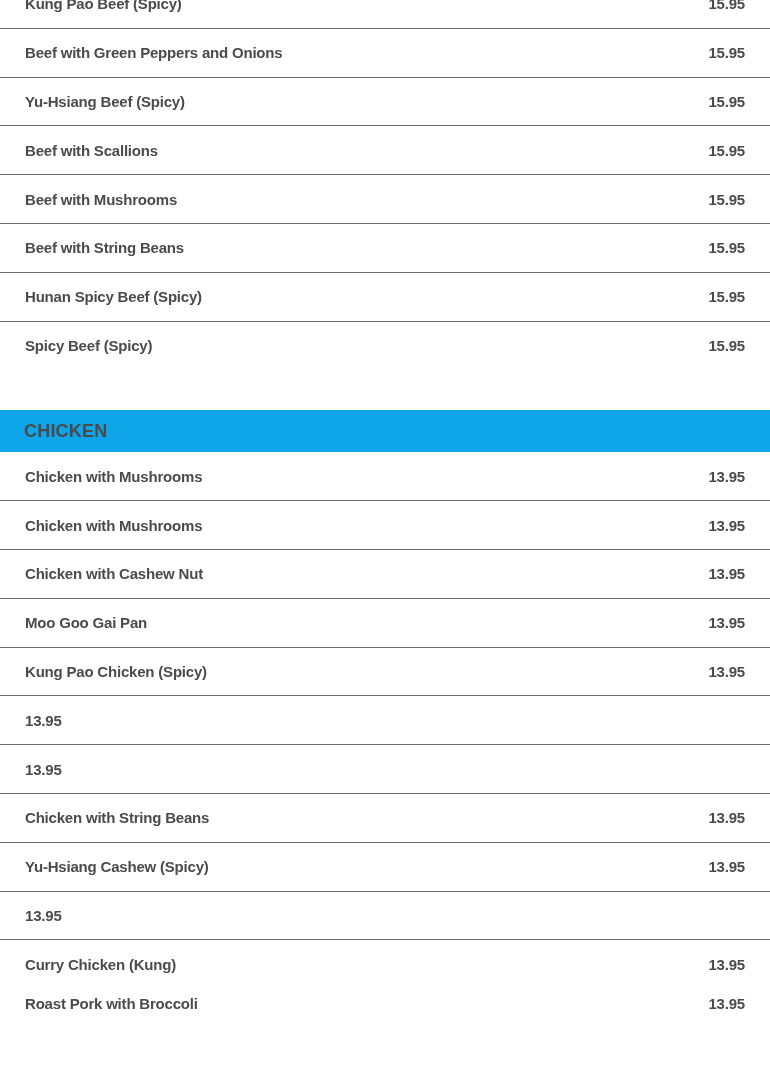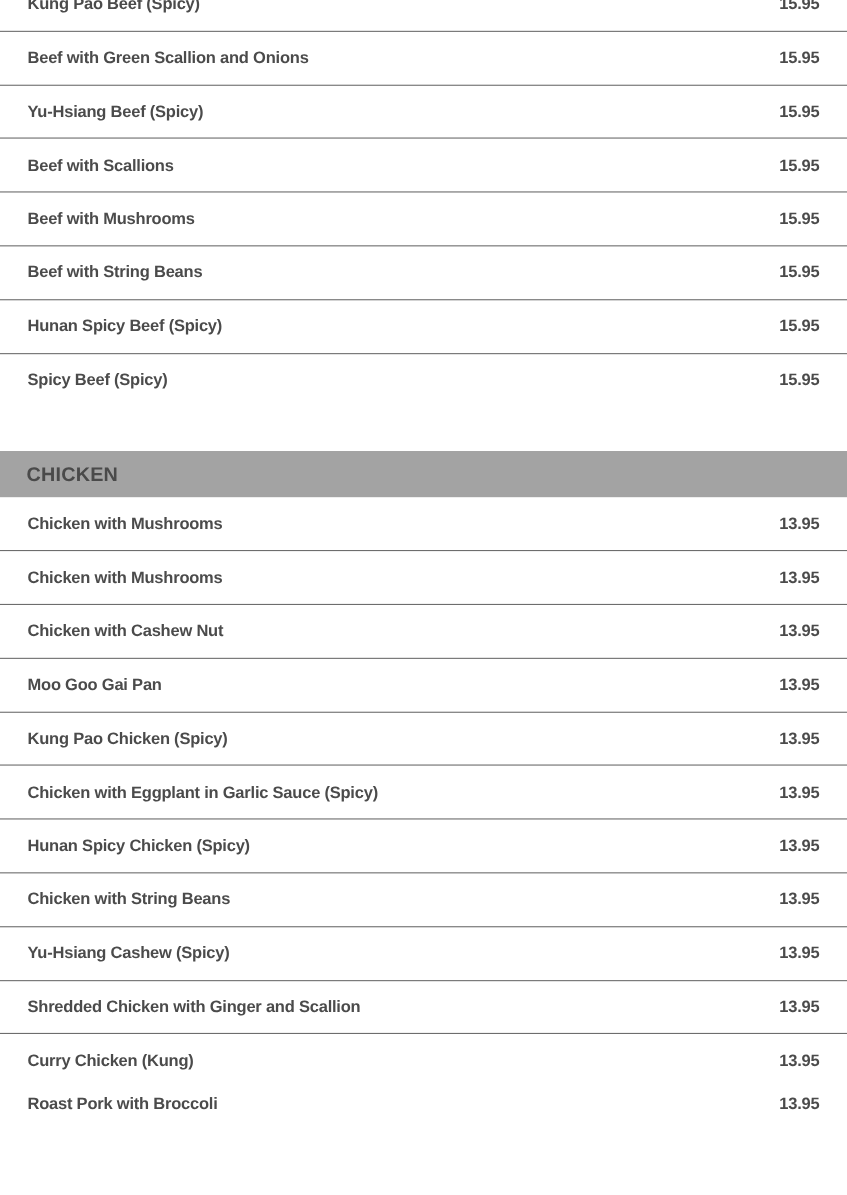--- a/index.html
+++ b/index.html
@@ -14,21 +14,21 @@
     position: relative;
     font-family: "Liberation Sans", "DejaVu Sans", sans-serif;
   }
   .menu {
     margin-top: -20px; 
   }
   .section-header {
     box-sizing: border-box;
     height: 42px;
     margin-top: 40px;
-    background: #a3a3a3;
+    background: #0ea5e9;
     display: flex;
     align-items: center;
     padding: 0 24px;
     font-size: 18px;
     font-weight: bold;
     color: #4a4a4a;
     letter-spacing: 0.2px;
   }
   .row {
     box-sizing: border-box;
@@ -70,21 +70,21 @@
 </head>
 <body>
 
 <div class="menu" id="menu-root">
     <div class="section">
       <div class="row">
         <span class="item-name">Kung Pao Beef (Spicy)</span>
         <span class="item-price">15.95</span>
       </div>
       <div class="row">
-        <span class="item-name">Beef with Green Scallion and Onions</span>
+        <span class="item-name">Beef with Green Peppers and Onions</span>
         <span class="item-price">15.95</span>
       </div>
       <div class="row">
         <span class="item-name">Yu-Hsiang Beef (Spicy)</span>
         <span class="item-price">15.95</span>
       </div>
       <div class="row">
         <span class="item-name">Beef with Scallions</span>
         <span class="item-price">15.95</span>
       </div>
@@ -121,37 +121,34 @@
       </div>
       <div class="row">
         <span class="item-name">Moo Goo Gai Pan</span>
         <span class="item-price">13.95</span>
       </div>
       <div class="row">
         <span class="item-name">Kung Pao Chicken (Spicy)</span>
         <span class="item-price">13.95</span>
       </div>
       <div class="row">
-        <span class="item-name">Chicken with Eggplant in Garlic Sauce (Spicy)</span>
         <span class="item-price">13.95</span>
       </div>
       <div class="row">
-        <span class="item-name">Hunan Spicy Chicken (Spicy)</span>
         <span class="item-price">13.95</span>
       </div>
       <div class="row">
         <span class="item-name">Chicken with String Beans</span>
         <span class="item-price">13.95</span>
       </div>
       <div class="row">
         <span class="item-name">Yu-Hsiang Cashew (Spicy)</span>
         <span class="item-price">13.95</span>
       </div>
       <div class="row">
-        <span class="item-name">Shredded Chicken with Ginger and Scallion</span>
         <span class="item-price">13.95</span>
       </div>
       <div class="row">
         <span class="item-name">Curry Chicken (Kung)</span>
         <span class="item-price">13.95</span>
       </div>
     </div>
     <div class="section">
       <div class="row clipped">
         <span class="item-name">Roast Pork with Broccoli</span>

